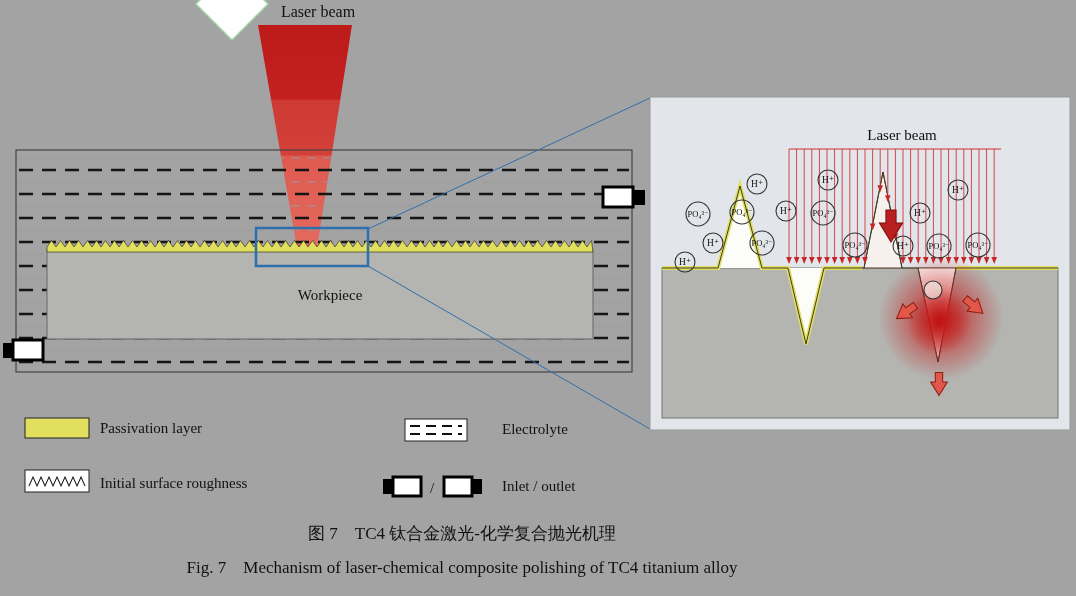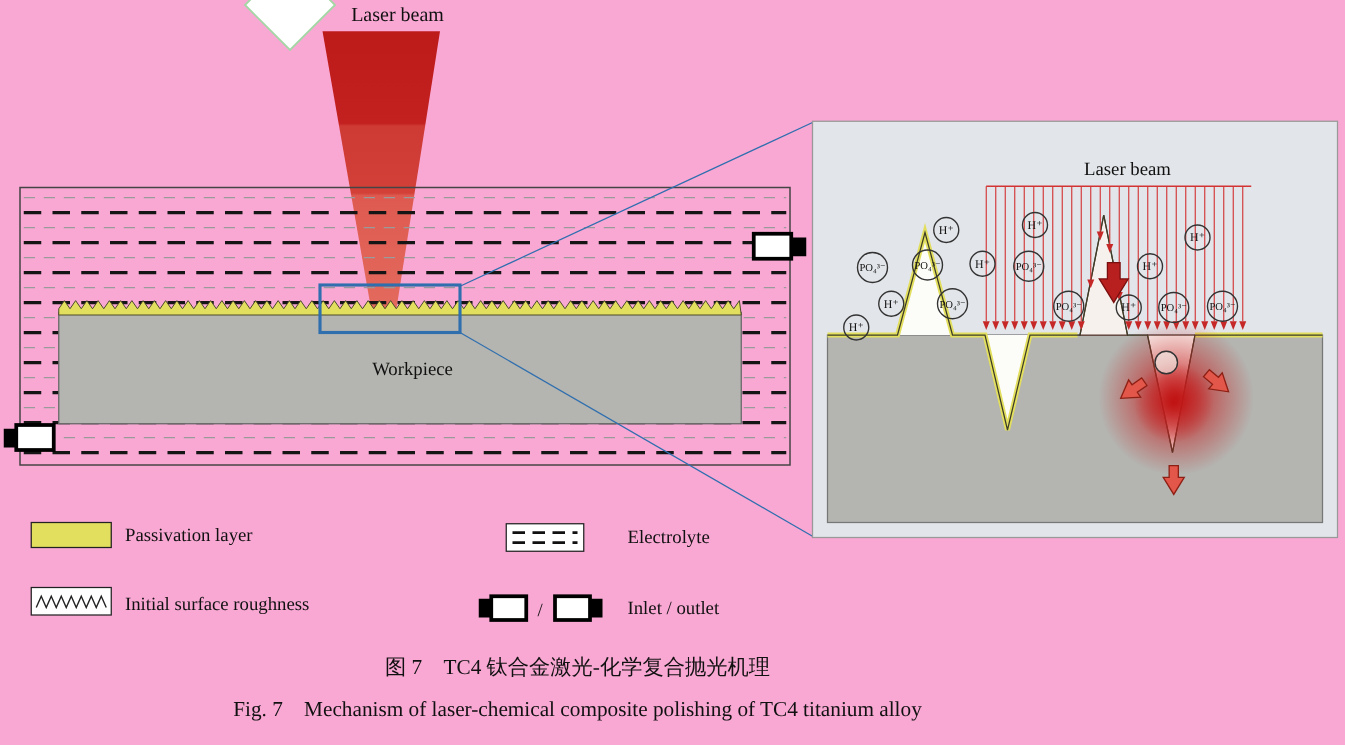--- a/index.html
+++ b/index.html
@@ -1,16 +1,16 @@
 <!DOCTYPE html>
 <html><head>
 <meta charset="utf-8">
 <style>
   html,body{margin:0;padding:0;background:#ffffff;}
-  .page{position:relative;width:1076px;height:596px;background:#f9a8d4;overflow:hidden;}
+  .page{position:relative;width:1076px;height:596px;background:#a3a3a3;overflow:hidden;}
   svg text{font-family:"Liberation Serif","DejaVu Serif",serif;fill:#111;}
   .caption{font-family:"Liberation Serif","DejaVu Serif",serif;}
 </style>
 </head>
 <body>
 
 <div class="page">
 <svg viewBox="0 0 1076 596" width="1076" height="596">
   <defs>
     <linearGradient id="beamGrad" x1="0" y1="0" x2="0" y2="1">

